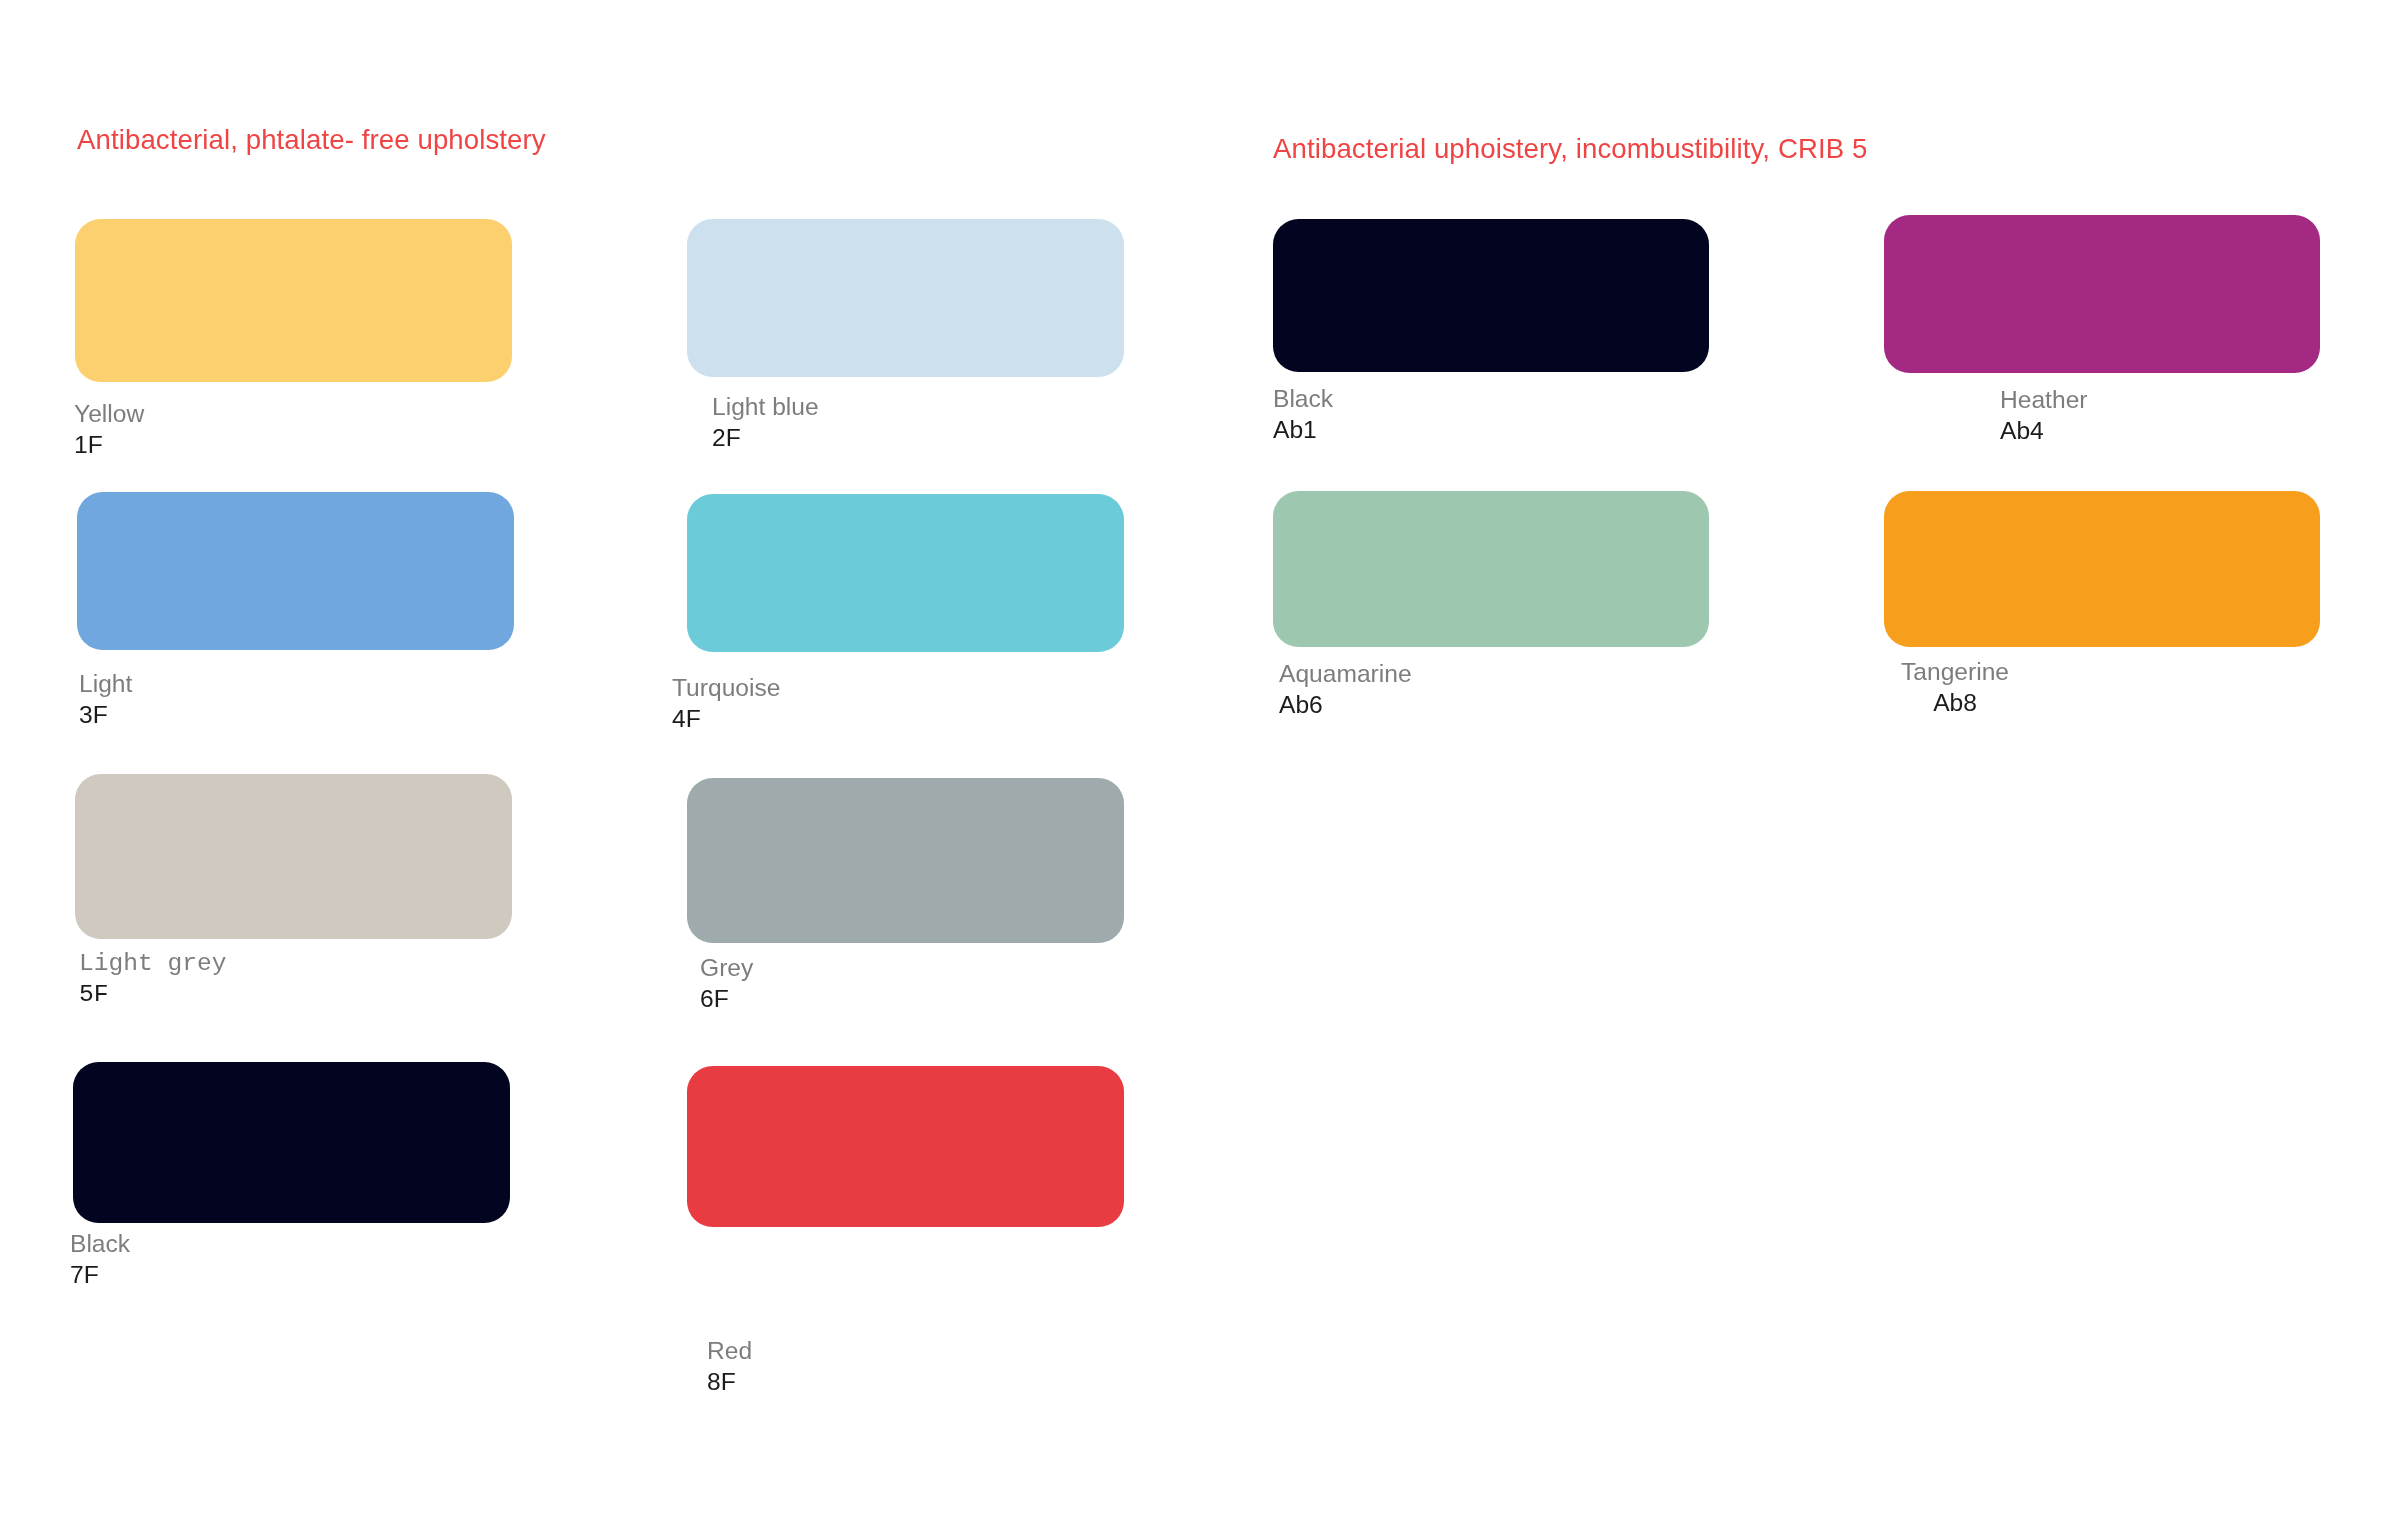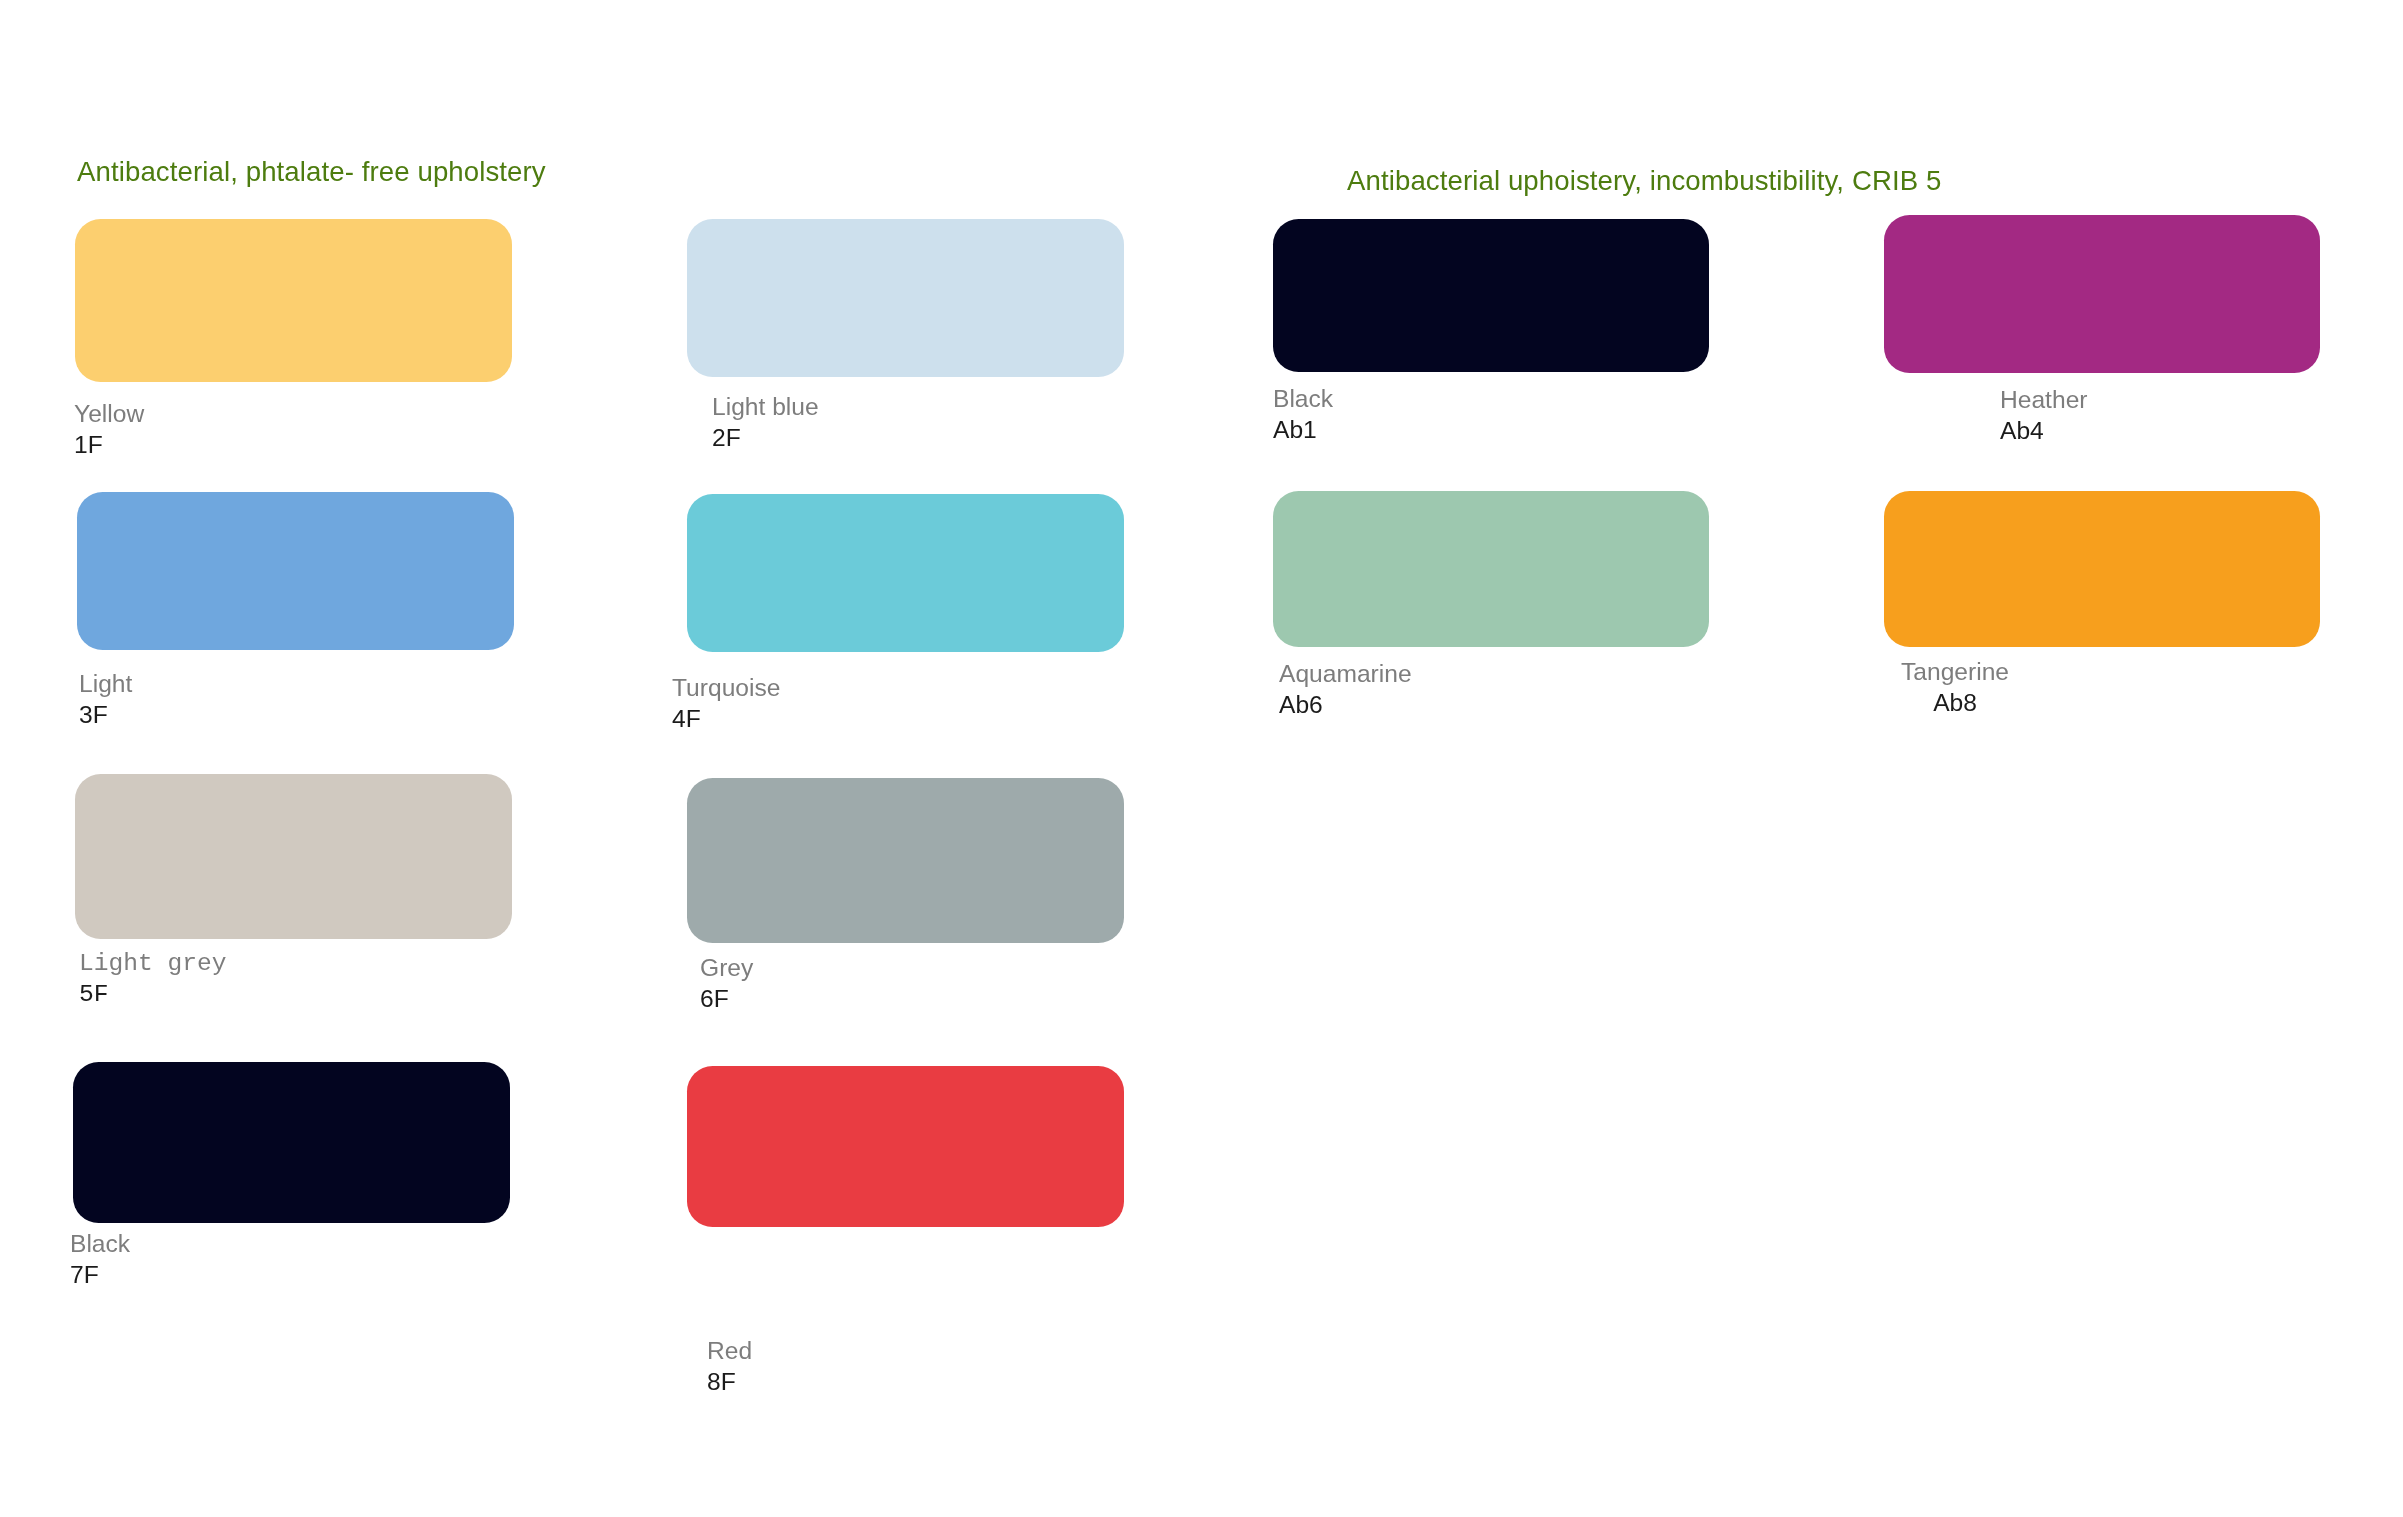--- a/index.html
+++ b/index.html
@@ -17,24 +17,23 @@
     -webkit-font-smoothing: antialiased;
   }
   .canvas {
     position: absolute;
     inset: 0;
   }
   .section-heading {
     position: absolute;
     font-size: 27.6px;
     font-weight: 400;
-    color: #4d7c0f;
+    color: #ef4444;
     letter-spacing: 0.1px;
     white-space: nowrap;
-    margin-top: 32px;
   }
   .swatch-chip {
     position: absolute;
     border-radius: 25.6px;
   }
   .swatch-caption {
     position: absolute;
     white-space: nowrap;
   }
   .swatch-name {
@@ -92,21 +91,21 @@
     <div class="swatch-chip" style="left: 73px; top: 1062px; width: 437px; height: 161px; background: rgb(3, 5, 32);"></div>
     <div class="swatch-caption" style="left: 70px; top: 1229px;">
       <span class="swatch-name">Black</span>
       <span class="swatch-code">7F</span>
     </div>
     <div class="swatch-chip" style="left: 687px; top: 1066px; width: 437px; height: 161px; background: rgb(233, 60, 66);"></div>
     <div class="swatch-caption" style="left: 707px; top: 1296px; margin-top: 40px;">
       <span class="swatch-name">Red</span>
       <span class="swatch-code">8F</span>
     </div>
-    <div class="section-heading" style="left: 1347px; top: 133px;">Antibacterial uphoistery, incombustibility, CRIB 5</div>
+    <div class="section-heading" style="left: 1273px; top: 133px;">Antibacterial uphoistery, incombustibility, CRIB 5</div>
     <div class="swatch-chip" style="left: 1273px; top: 219px; width: 436px; height: 153px; background: rgb(3, 5, 32);"></div>
     <div class="swatch-caption" style="left: 1273px; top: 384px;">
       <span class="swatch-name">Black</span>
       <span class="swatch-code">Ab1</span>
     </div>
     <div class="swatch-chip" style="left: 1884px; top: 215px; width: 436px; height: 158px; background: rgb(163, 41, 131);"></div>
     <div class="swatch-caption" style="left: 1952px; top: 385px; margin-left: 48px;">
       <span class="swatch-name">Heather</span>
       <span class="swatch-code">Ab4</span>
     </div>

